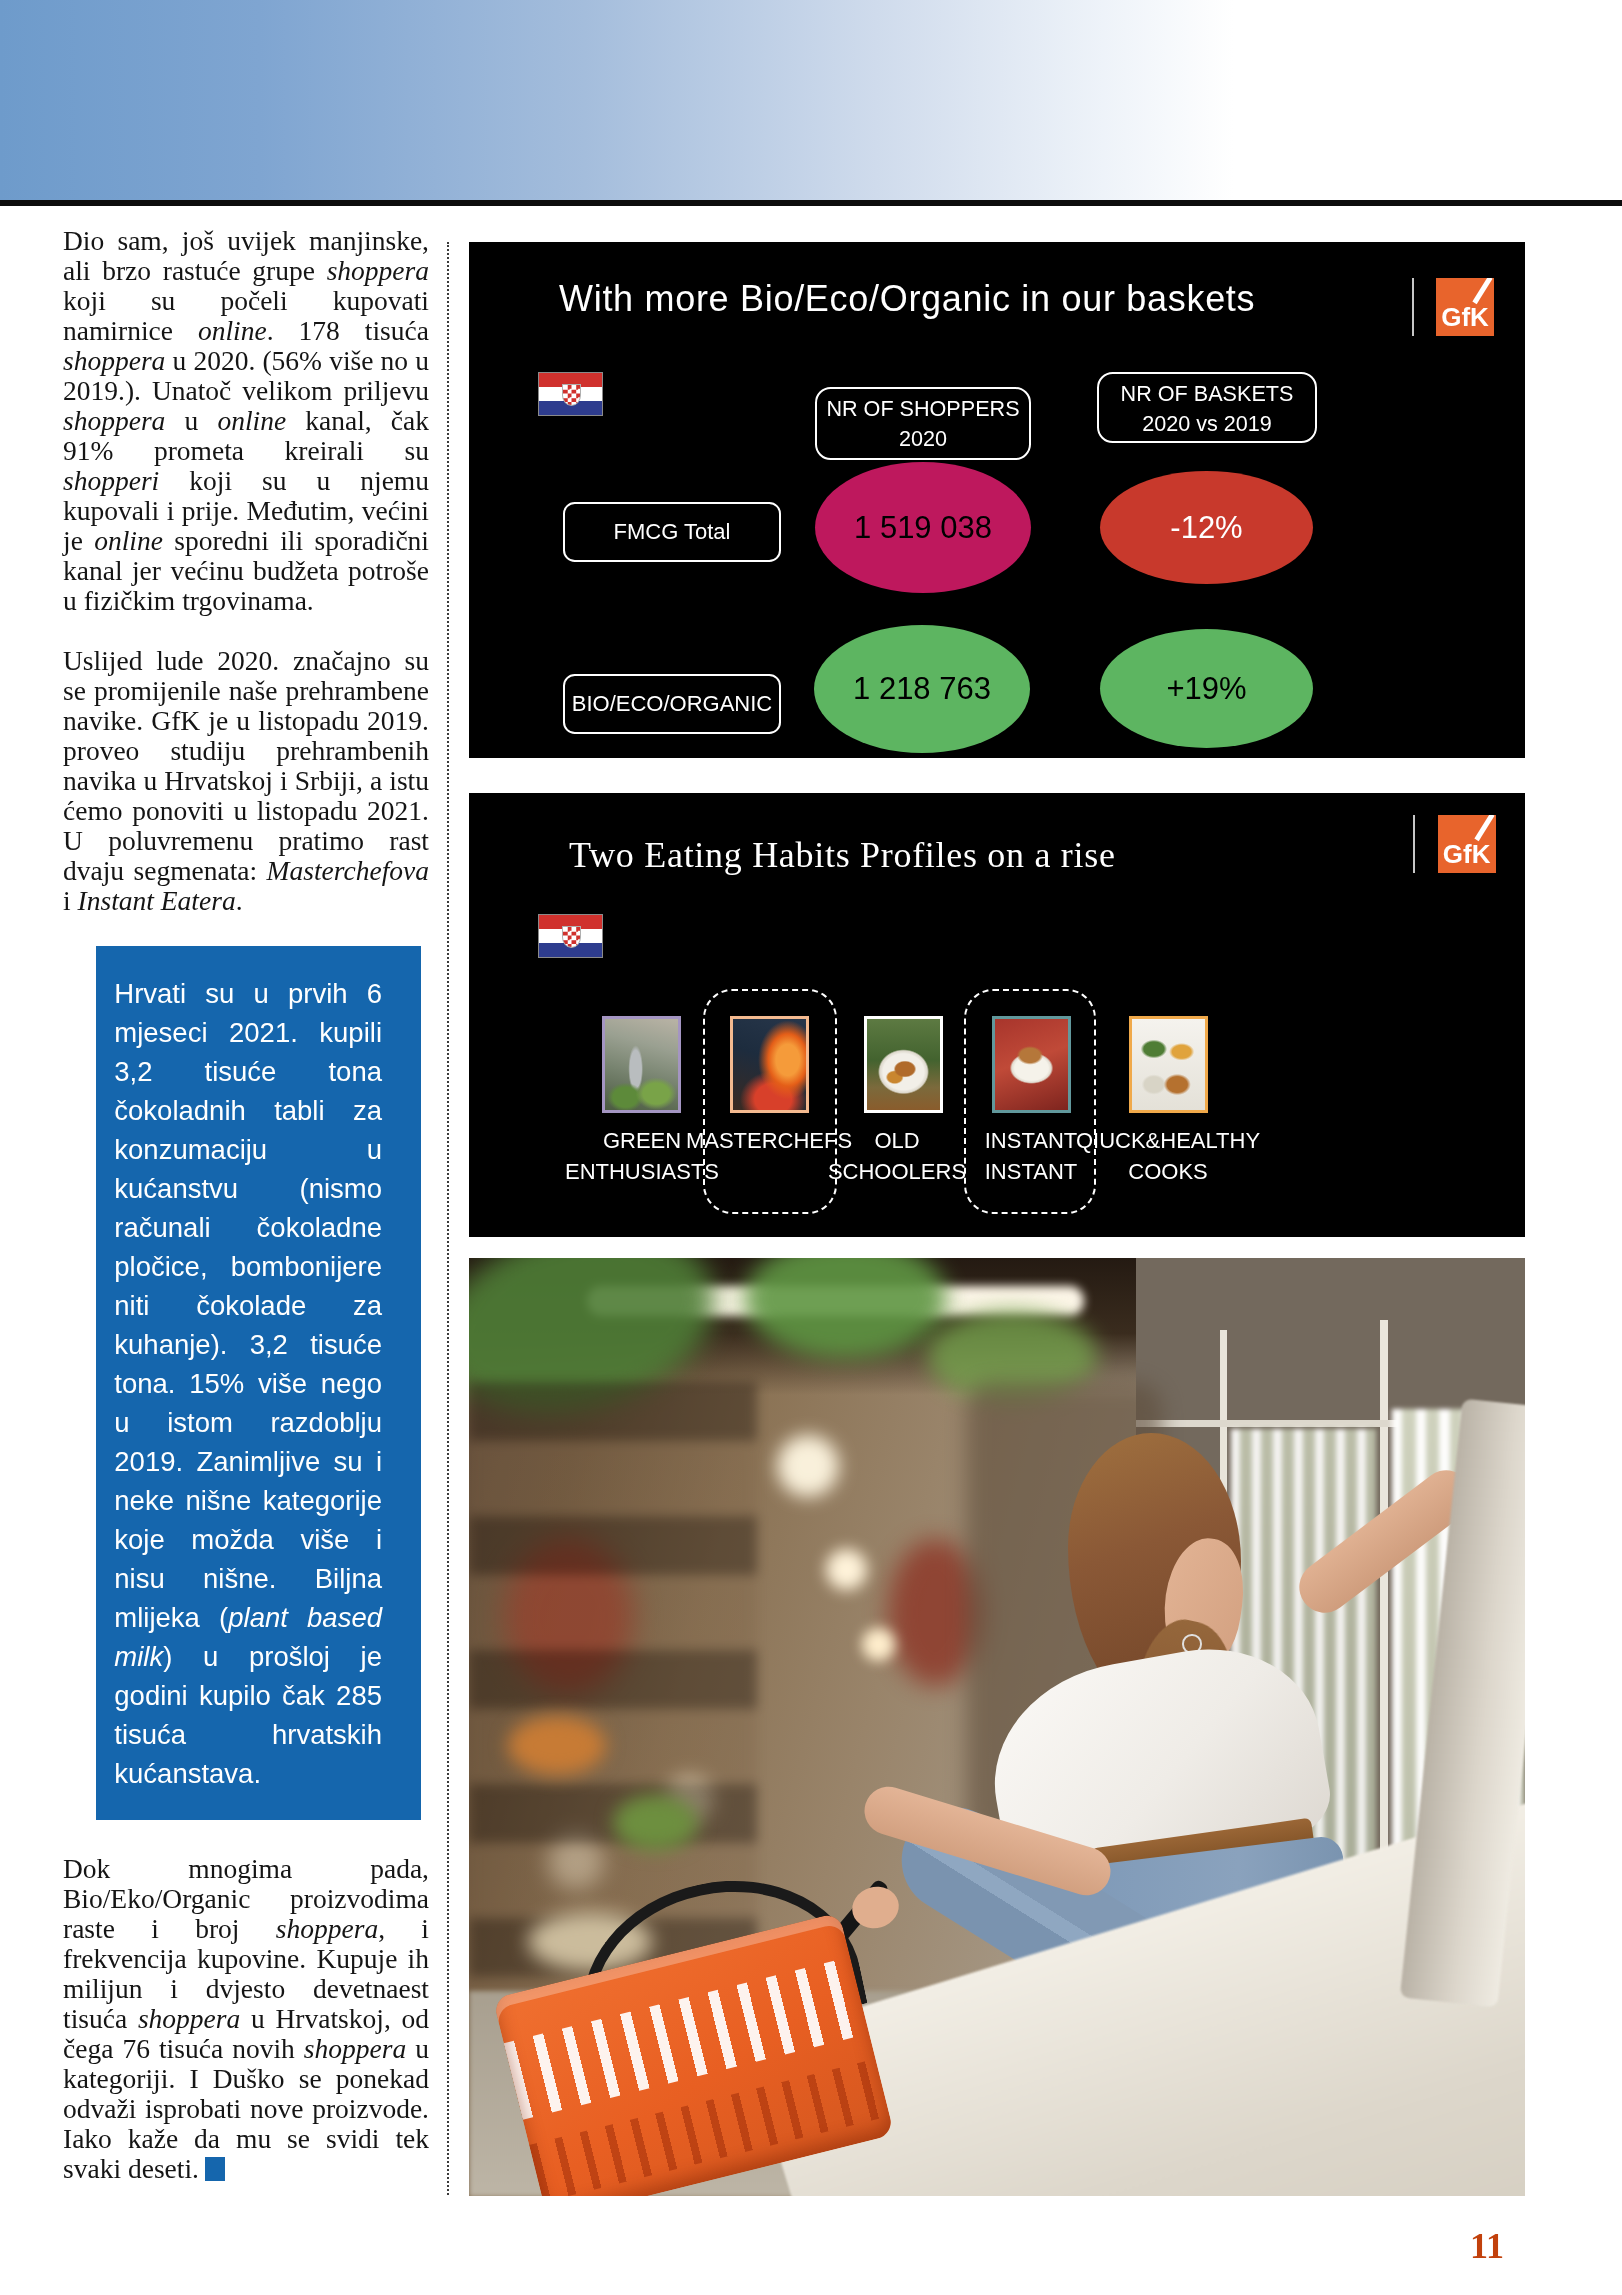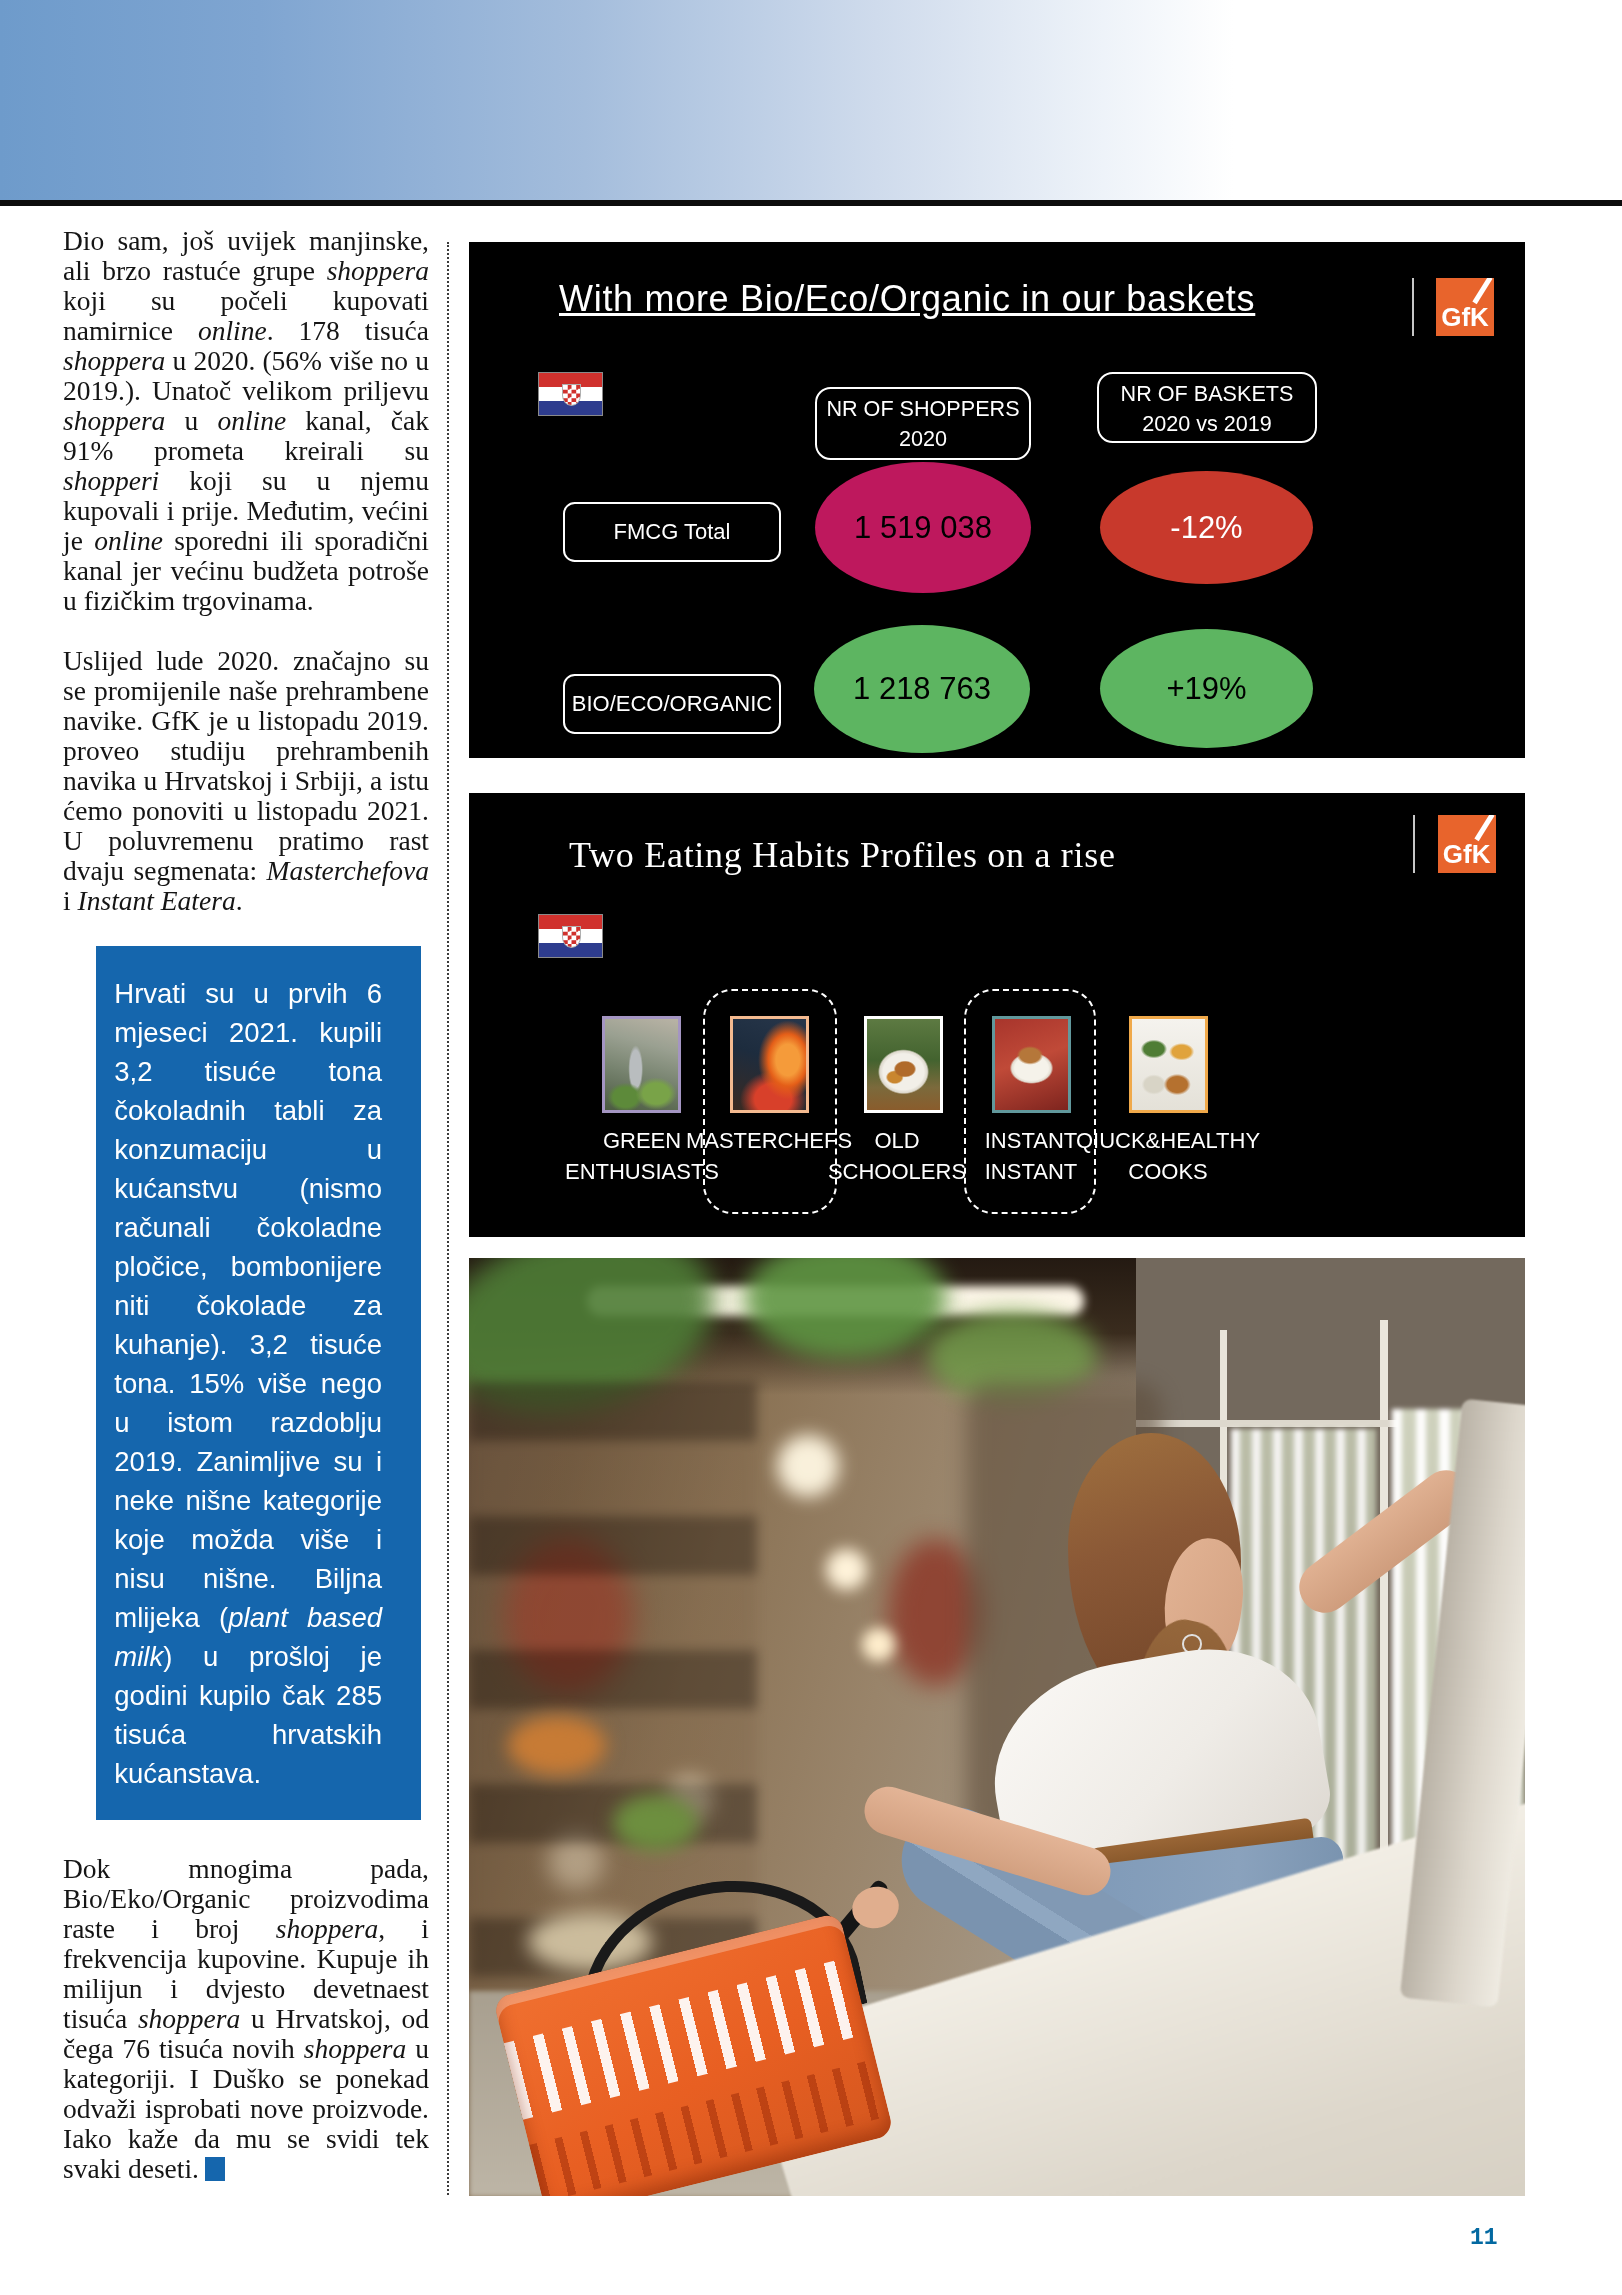--- a/index.html
+++ b/index.html
@@ -24,21 +24,21 @@
   
   .dotted-divider { position:absolute; left:447px; top:242px; height:1953px; width:0;
     border-left:2.6px dotted #3a3a3a; }
 
   
   .panel { position:absolute; left:469px; width:1056px; background:#000;
     font-family:"Liberation Sans", sans-serif; color:#fff; }
   #panel1 { top:242px; height:516px; }
   #panel2 { top:793px; height:444px; }
   .panel-title { position:absolute; font-size:36px; letter-spacing:0.7px; white-space:nowrap; }
-  #panel1 .panel-title { left:90px; top:36px;text-decoration:underline; }
+  #panel1 .panel-title { left:90px; top:36px; }
   #panel2 .panel-title { left:100px; top:41px;font-family:Liberation Serif, serif; }
 
   .gfk-sep { position:absolute; width:2px; height:58px; background:#c7c7c7; }
   #panel1 .gfk-sep { right:111px; top:36px; }
   #panel2 .gfk-sep { right:110px; top:21.6px; }
   .gfk-box { position:absolute; width:58px; height:58px; background:#e8642c; overflow:hidden; }
   #panel1 .gfk-box { right:31px; top:36px; }
   #panel2 .gfk-box { right:29.4px; top:21.6px; }
   .gfk-text { position:absolute; left:5.2px; bottom:2.6px; font-size:26px; font-weight:bold; color:#fff; letter-spacing:0; }
   .gfk-slash { position:absolute; right:9.2px; top:-2.6px; width:4.6px; height:30px; background:#fff; transform:rotate(32deg); }
@@ -172,22 +172,22 @@
     background:repeating-linear-gradient(90deg, rgba(255,255,255,.92) 0 10.5px, rgba(255,255,255,0) 10.5px 30px) 0 46px/100% 79px no-repeat,
                repeating-linear-gradient(90deg, rgba(160,45,8,.55) 0 7.9px, rgba(160,45,8,0) 7.9px 26px) 0 151px/100% 59px no-repeat,
                linear-gradient(160deg,#f07030 0%,#e85f22 55%,#d4571f 100%);
     box-shadow:inset 0 10.5px 0 rgba(255,255,255,.28), inset 0 -7.9px 17px rgba(120,30,0,.45); }
   .ph-counter { left:340px; top:628px; width:982px; height:589px; transform:rotate(-17deg); filter:blur(1.3px);
     background:linear-gradient(180deg,#f2eee5 0%,#ddd7cb 42%,#cdc6b8 100%); border-radius:39px; }
   .ph-fridge-lean { left:962px; top:144px; width:98px; height:602px; transform:rotate(6deg); filter:blur(1.3px);
     background:linear-gradient(90deg,#b9b2a6,#dcd6cb 55%,#efebe2); border-radius:9.2px; }
 
   
-  .page-number { position:absolute; left:1470px; top:2225px; font-family:Liberation Mono, monospace;
-    font-weight:bold; font-size:23px; color:#0369a1; }
+  .page-number { position:absolute; left:1470px; top:2225px; font-family:Liberation Serif, serif;
+    font-weight:bold; font-size:36px; color:#c2410c; }
 </style>
 </head>
 <body>
 
 <div class="page">
 
   <div class="header-bar"></div>
   <div class="header-rule"></div>
 
   <div class="left-col">

